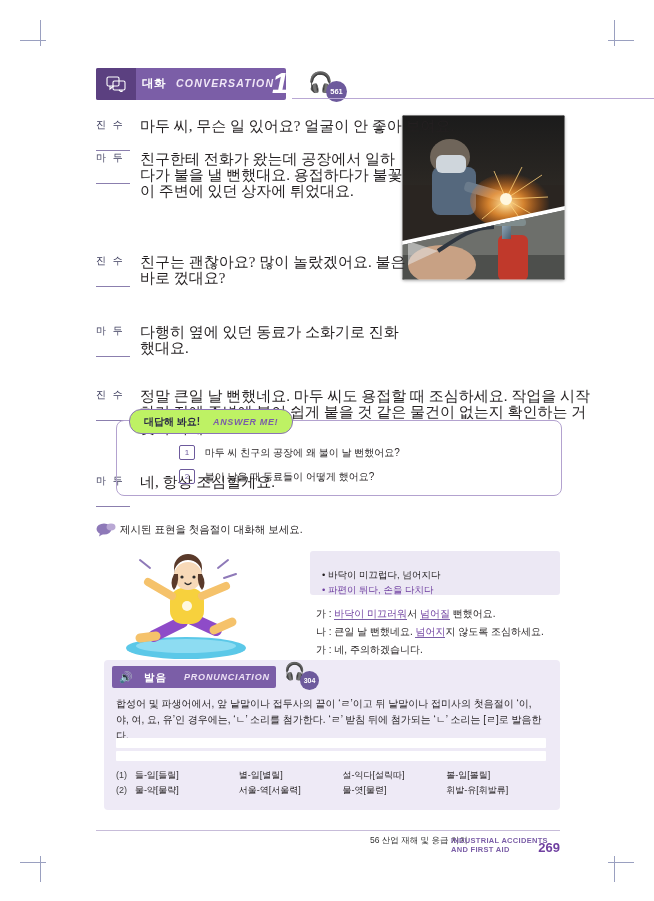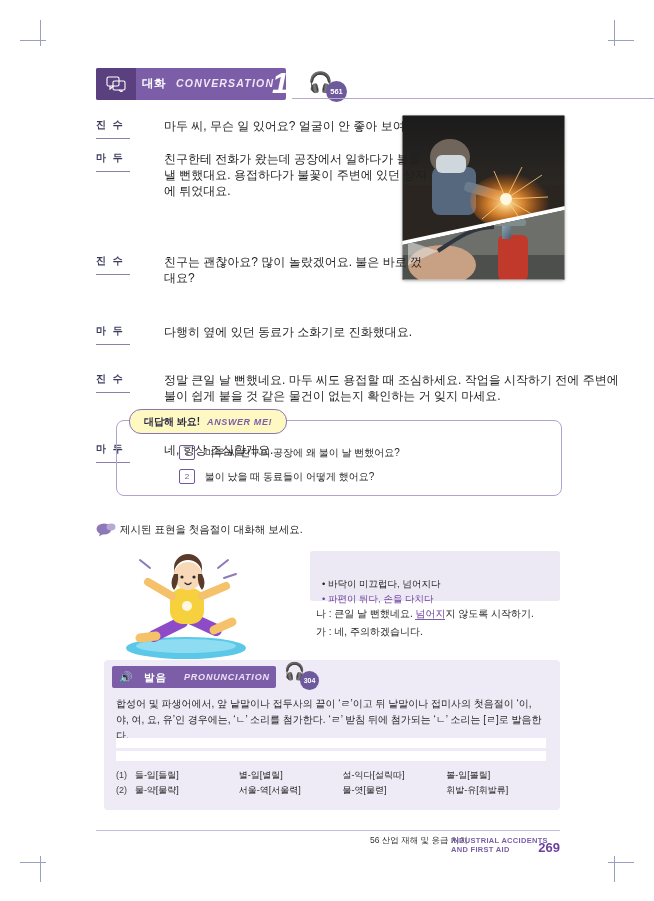--- a/index.html
+++ b/index.html
@@ -134,30 +134,31 @@
     margin-bottom: 17px;
     min-height: 16px;
   }
   .spk {
     position: absolute;
     left: 0;
     top: 0;
     width: 34px;
     font-size: 10px;
     color: #3b3b5c;
-    font-weight: bold;
+    font-weight: normal;
     border-bottom: 1px solid #8b7fae;
-    padding-bottom: 6px;
+    padding-bottom: 18px;
     letter-spacing: 2px;
   }
   .txt {
-    margin-left: 68px;
-    font-size: 12px;
+    margin-left: 44px;
+    font-size: 15px;
     line-height: 16px;
     color: #231f20;
+    font-family: Liberation Serif, serif;
   }
   .w-narrow { width: 268px; }
   .w-wide { width: 462px; }
 
   
   .photo {
     position: absolute;
     left: 402px;
     top: 115px;
     width: 163px;
@@ -178,26 +179,26 @@
     height: 74px;
     border: 1px solid #b3a2cf;
     border-radius: 8px;
   }
   .answer-tab {
     position: absolute;
     left: 12px;
     top: -12px;
     height: 23px;
     padding: 0 14px;
-    background: #fef9c3;
+    background: #bef264;
     border: 1px solid #8b74b5;
     border-radius: 12px;
     display: flex;
     align-items: center;
-    gap: 7px;
+    gap: 13px;
   }
   .answer-tab .kor {
     font-size: 10px;
     font-weight: bold;
     color: #2b2b45;
   }
   .answer-tab .eng {
     font-size: 9px;
     font-weight: bold;
     color: #7b5ea7;
@@ -247,21 +248,21 @@
   }
 
   .expr-box {
     position: absolute;
     left: 310px;
     top: 551px;
     width: 250px;
     height: 44px;
     background: #ece8f4;
     border-radius: 3px;
-    padding: 25px 12px;
+    padding: 16px 12px;
     box-sizing: border-box;
   }
   .expr-line {
     font-size: 9.5px;
     line-height: 15px;
     color: #231f20;
   }
   .expr-line.hi { color: #6f3fa0; font-weight: normal; }
 
   .dlg-sample {
@@ -588,21 +589,24 @@
     </svg>
   </div>
 
   <div class="expr-box">
     <div class="expr-line">• 바닥이 미끄럽다, 넘어지다</div>
     <div class="expr-line hi">• 파편이 튀다, 손을 다치다</div>
   </div>
 
   <div class="dlg-sample">
     <div class="ds-row">
-      <span class="ds-label">나 : </span><span>큰일 날 뻔했네요. </span><span class="u">넘어지</span><span>지 않도록 시작하기.</span>
+      <span class="ds-label">가 : </span><span class="u">바닥이 미끄러워</span><span>서 </span><span class="u">넘어질</span><span> 뻔했어요.</span>
+    </div>
+    <div class="ds-row">
+      <span class="ds-label">나 : </span><span>큰일 날 뻔했네요. </span><span class="u">넘어지</span><span>지 않도록 조심하세요.</span>
     </div>
     <div class="ds-row">
       <span class="ds-label">가 : </span><span>네, 주의하겠습니다.</span>
     </div>
   </div>
 
   <div class="pron-panel">
     <div class="pron-badge">
       <span class="pron-speaker">🔊</span>
       <span class="pron-kor">발음</span>

